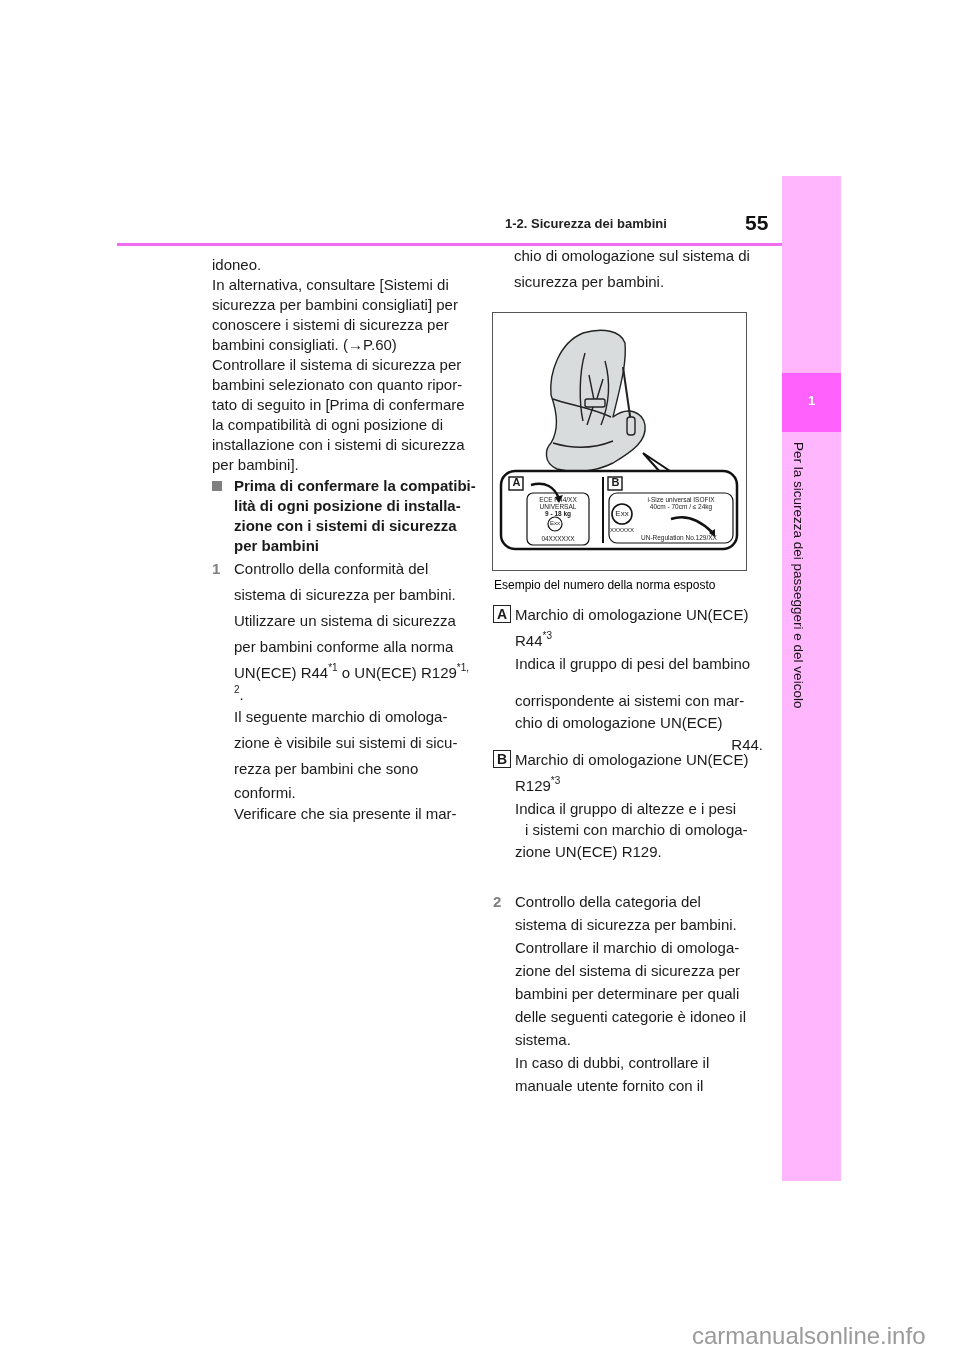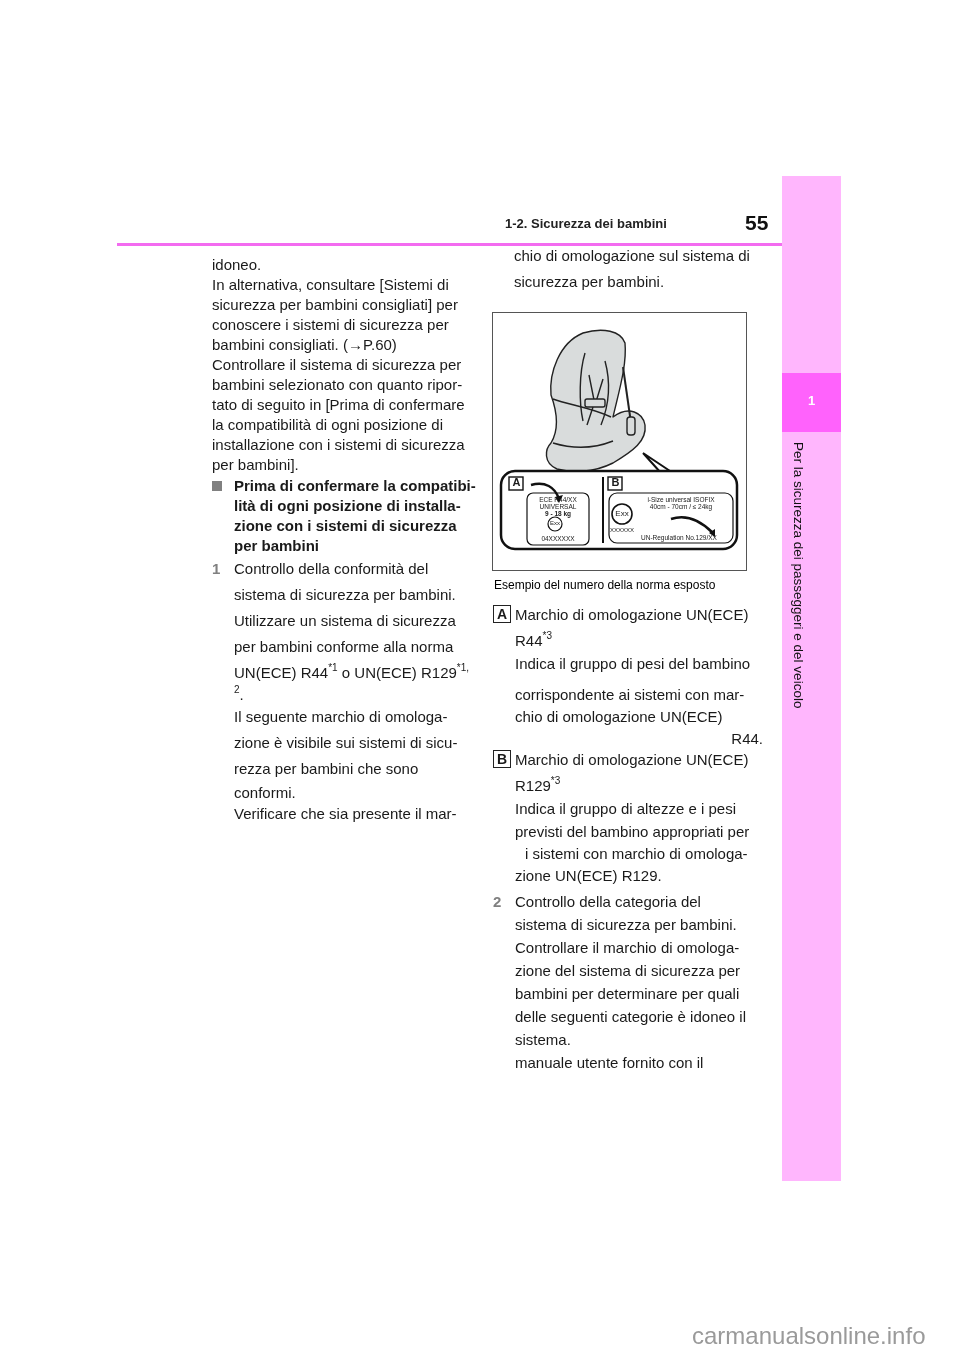--- a/index.html
+++ b/index.html
@@ -156,45 +156,45 @@
   <div class="abs" style="left:148px; top:221px; font-size:6.5px;">UN-Regulation No.129/XX</div>
 </div>
 <div class="abs fig-cap">Esempio del numero della norma esposto</div>
 
 <div class="abs col lh26" style="left:493px; top:602px; width:270px;">
   <div style="position:relative; padding-left:22px;">
     <span class="lbl-box" style="position:absolute; left:0; top:3px;">A</span>
     <div>Marchio di omologazione UN(ECE)</div>
     <div><span>R44</span><sup>*3</sup></div>
     <div style="line-height:20px;">Indica il gruppo di pesi del bambino</div>
-    <div style="line-height:22px; margin-top:10px;">corrispondente ai sistemi con mar-</div>
+    <div style="line-height:22px; margin-top:16px;">corrispondente ai sistemi con mar-</div>
     <div style="line-height:22px;">chio di omologazione UN(ECE)</div>
     <div style="line-height:22px;text-align:right;">R44.</div>
   </div>
 </div>
 
 <div class="abs col lh26" style="left:493px; top:747px; width:270px;">
   <div style="position:relative; padding-left:22px;">
     <span class="lbl-box" style="position:absolute; left:0; top:3px;">B</span>
     <div>Marchio di omologazione UN(ECE)</div>
     <div><span>R129</span><sup>*3</sup></div>
     <div style="line-height:20px;">Indica il gruppo di altezze e i pesi</div>
-    <div style="line-height:22px; margin-top:2px;">previsti del bambino appropriati per</div>
     <div style="line-height:22px;margin-left:10px;">i sistemi con marchio di omologa-</div>
     <div style="line-height:22px;">zione UN(ECE) R129.</div>
   </div>
 </div>
 
 <div class="abs col" style="left:493px; top:890px; width:270px; line-height:23px;">
   <div style="position:relative; padding-left:22px;">
     <span class="stepnum">2</span>
     <div>Controllo della categoria del</div>
     <div>sistema di sicurezza per bambini.</div>
     <div>Controllare il marchio di omologa-</div>
     <div>zione del sistema di sicurezza per</div>
     <div>bambini per determinare per quali</div>
     <div>delle seguenti categorie è idoneo il</div>
     <div>sistema.</div>
+    <div>In caso di dubbi, controllare il</div>
     <div>manuale utente fornito con il</div>
   </div>
 </div>
 
 <div class="abs watermark">carmanualsonline.info</div>
 
 </body></html>

